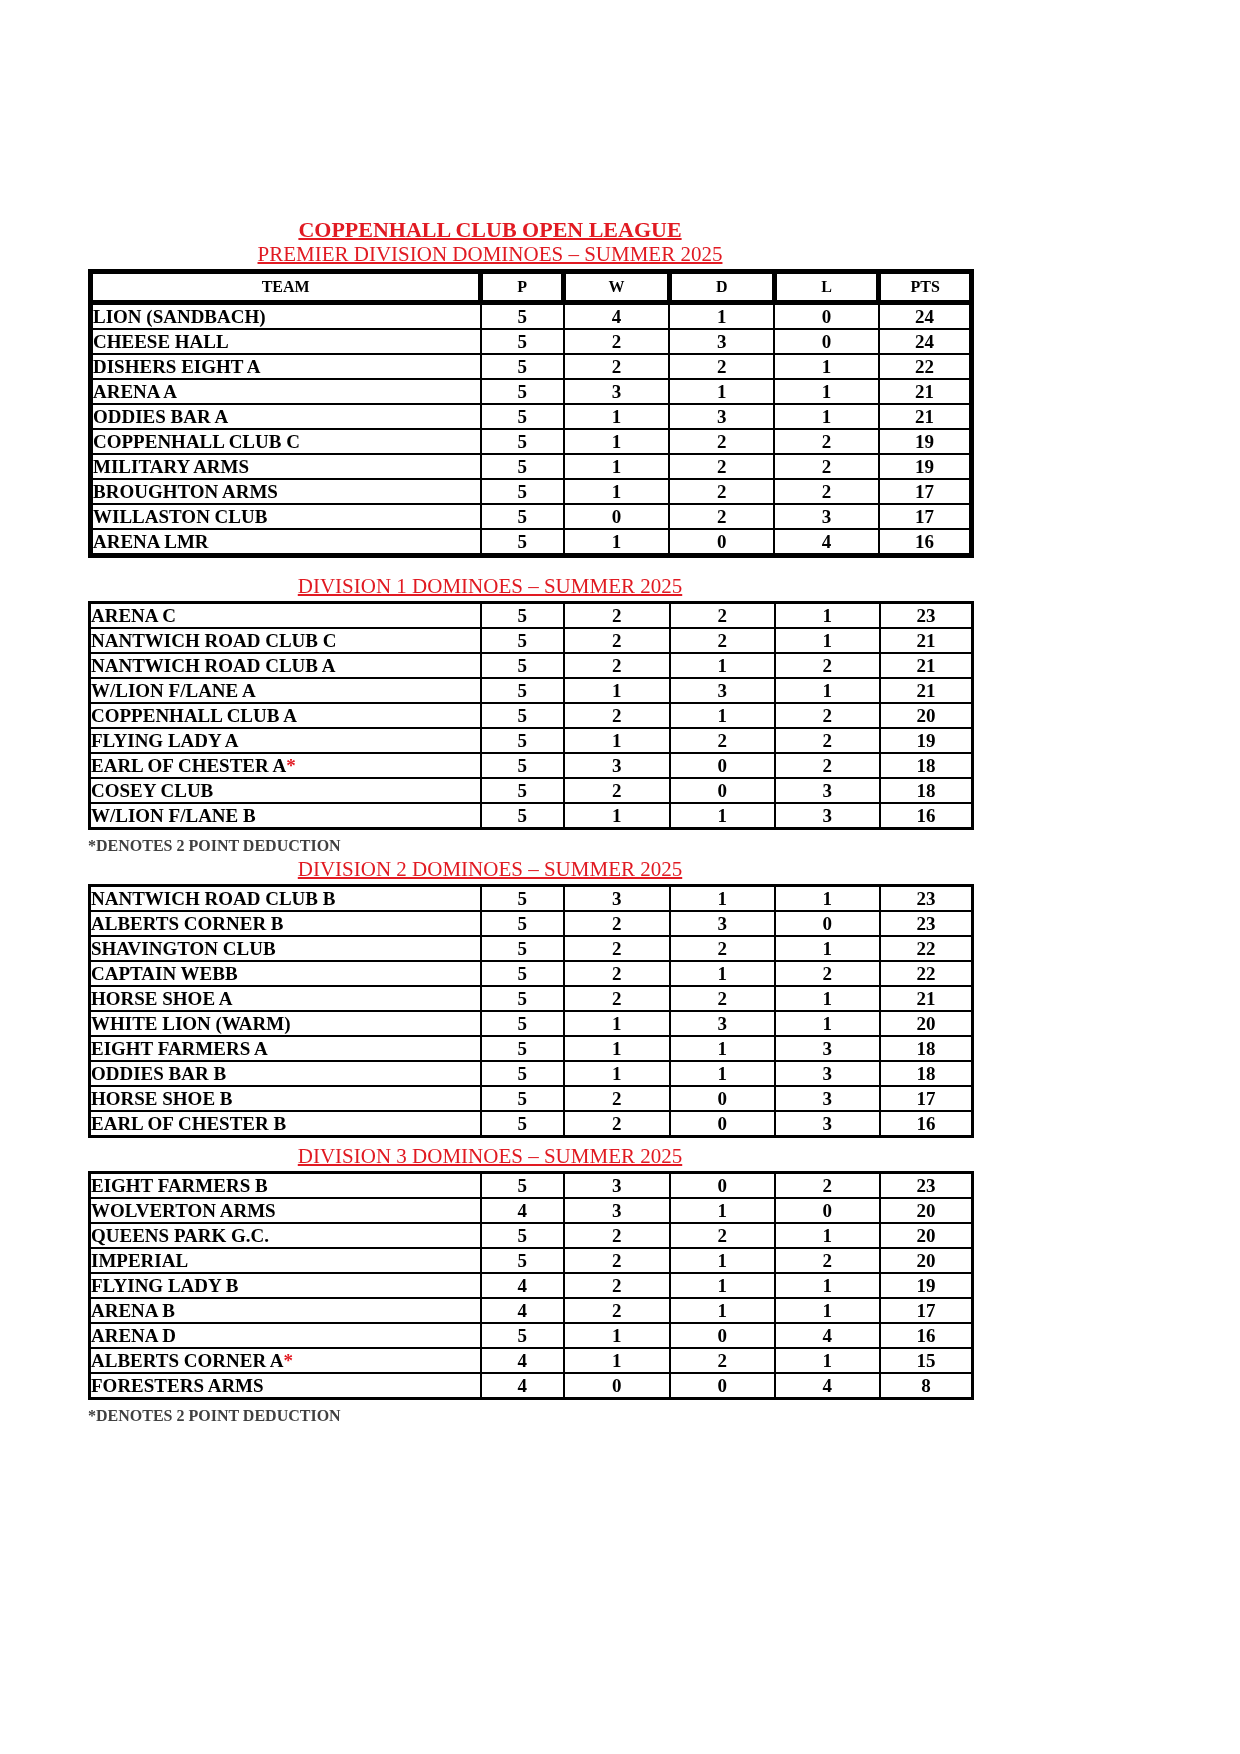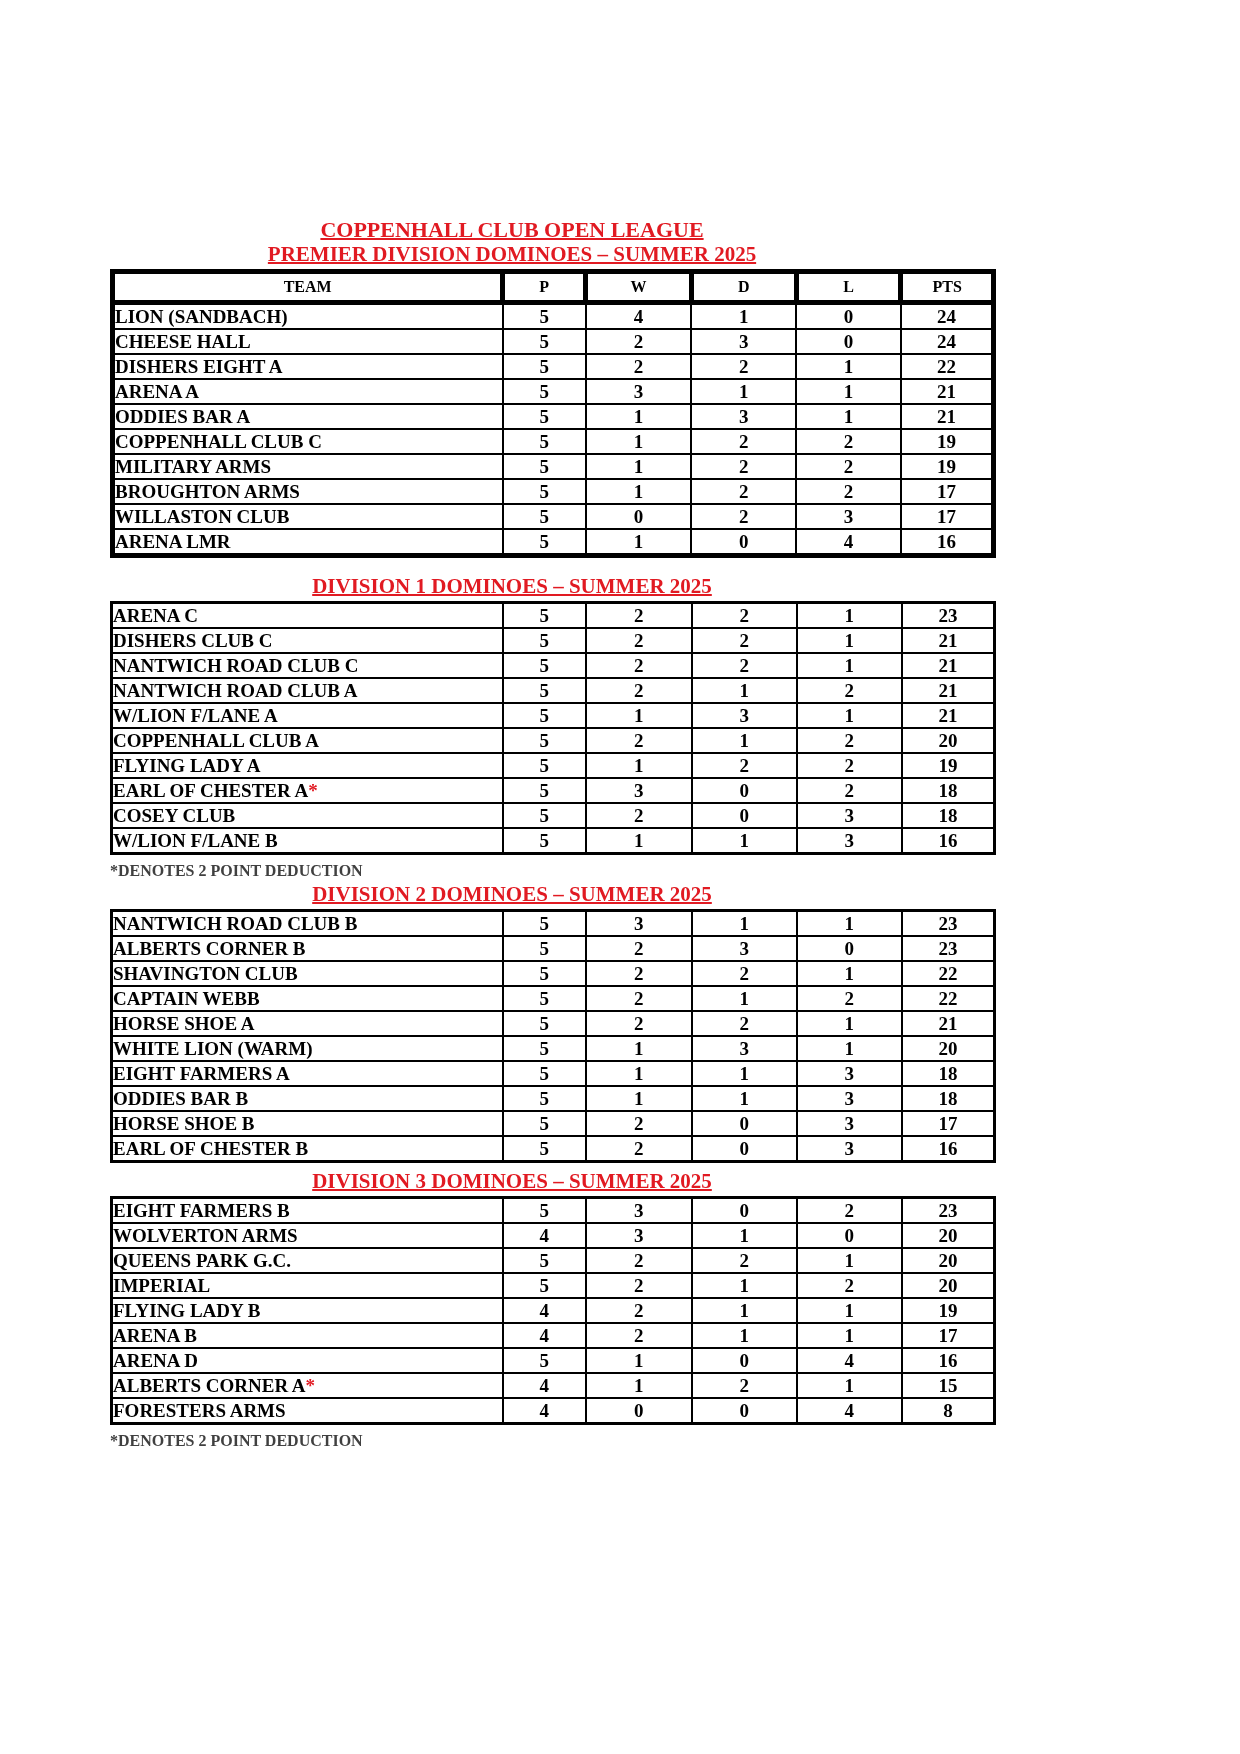--- a/index.html
+++ b/index.html
@@ -6,39 +6,39 @@
   html, body { margin: 0; padding: 0; }
   body {
     width: 1240px; height: 1754px;
     background: #ffffff;
     font-family: "Liberation Serif", "DejaVu Serif", serif;
     font-weight: bold;
     color: #000000;
     overflow: hidden;
   }
   .page { width: 1240px; height: 1754px; background: #ffffff; }
-  .content { padding-top: 218px; margin-left: 110px; width: 804px; }
+  .content { padding-top: 218px; margin-left: 88px; width: 804px; }
 
   .doc-title {
     margin: 0;
     font-size: 22px; line-height: 24px;
     text-align: center;
     color: #e11a22;
     text-decoration: underline;
     text-decoration-thickness: 2px;
     font-weight: bold;
   }
   .division-heading {
     margin: 0 0 3px 0;
     font-size: 21px; line-height: 24px;
     text-align: center;
     color: #e11a22;
     text-decoration: underline;
     text-decoration-thickness: 2px;
-    font-weight: bold;
+    font-weight: normal;
   }
   .sec-division1 .division-heading { margin-top: 16px; }
   .sec-division2 .division-heading { margin-top: 0; }
   .sec-division3 .division-heading { margin-top: 6px; }
 
   table.league-table {
     width: 886px;
     border-collapse: collapse;
     table-layout: fixed;
   }
@@ -200,28 +200,20 @@
         <tbody>
             <tr>
               <td class="team"><span>ARENA C</span></td>
               <td class="num">5</td>
               <td class="num">2</td>
               <td class="num">2</td>
               <td class="num">1</td>
               <td class="num">23</td>
             </tr>
             <tr>
-              <td class="team"><span>DISHERS CLUB C</span></td>
-              <td class="num">5</td>
-              <td class="num">2</td>
-              <td class="num">2</td>
-              <td class="num">1</td>
-              <td class="num">21</td>
-            </tr>
-            <tr>
               <td class="team"><span>NANTWICH ROAD CLUB C</span></td>
               <td class="num">5</td>
               <td class="num">2</td>
               <td class="num">2</td>
               <td class="num">1</td>
               <td class="num">21</td>
             </tr>
             <tr>
               <td class="team"><span>NANTWICH ROAD CLUB A</span></td>
               <td class="num">5</td>

